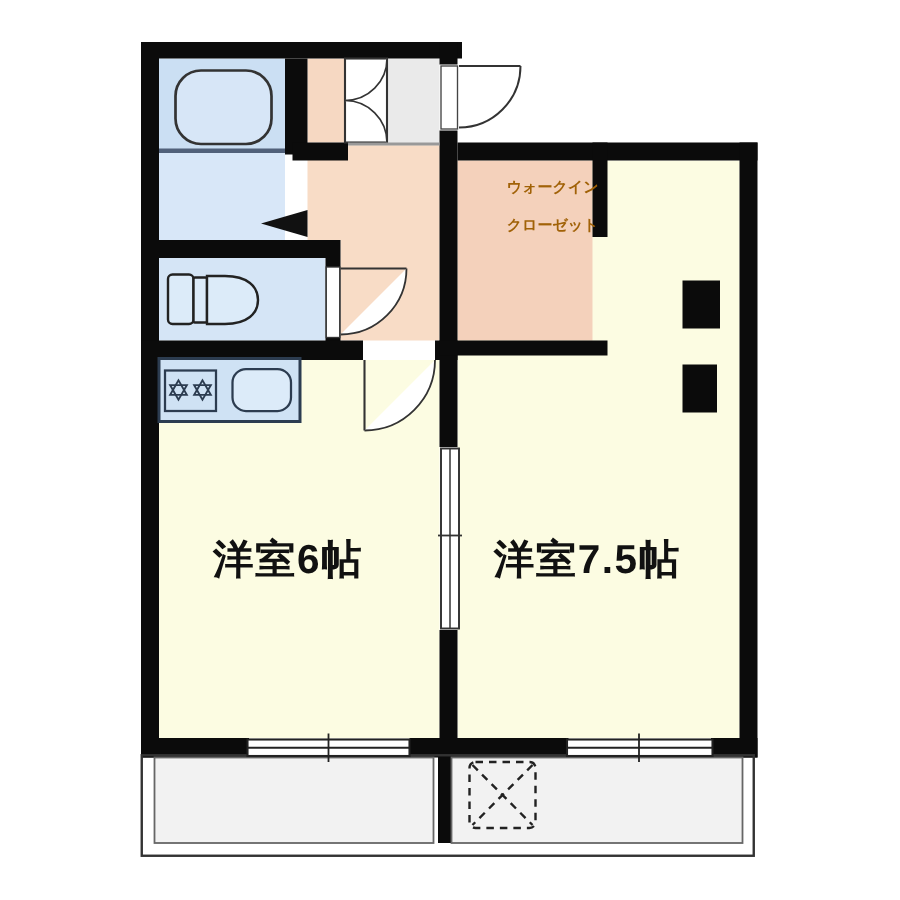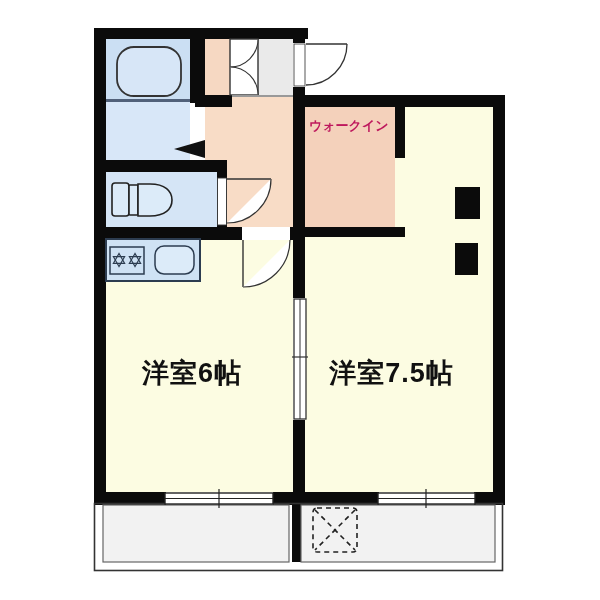--- a/index.html
+++ b/index.html
@@ -7,21 +7,21 @@
     position:relative;width:600px;height:600px;background:#ffffff;overflow:hidden;
     font-family:"Liberation Sans","DejaVu Sans",sans-serif;
   }
   .fill{position:absolute;}
   .wall{position:absolute;background:#0b0b0b;}
   .label{
     position:absolute;color:#111;font-weight:700;text-align:center;
     white-space:nowrap;
   }
   .room-label{font-size:27px;letter-spacing:1px;}
-  .wic-label{font-size:13px;line-height:25px;text-align:left;color:#be185d;}
+  .wic-label{font-size:10px;line-height:25px;text-align:right;color:#a16207;}
   svg.overlay{position:absolute;left:0;top:0;pointer-events:none;}
 </style>
 </head>
 <body>
 
 <div class="canvas">
 
   <div class="fill" style="left:106px;top:39px;width:84px;height:61px;background:#cbdff3;"></div>
   <div class="fill" style="left:106px;top:102px;width:84px;height:58px;background:#d8e7f8;"></div>
   <div class="fill" style="left:106px;top:172px;width:111px;height:55px;background:#d5e5f6;"></div>
@@ -142,15 +142,16 @@
       <rect x="455" y="243" width="23" height="32"></rect>
     </g>
   </svg>
 
   <div class="label room-label" style="left:106px;top:355px;width:172px;">洋室6帖</div>
 
   <div class="label room-label" style="left:305px;top:355px;width:173px;">洋室7.5帖</div>
 
   <div class="label wic-label" style="left:309px;top:113px;width:90px;font-weight:700;">
     <div>ウォークイン</div>
+    <div>クローゼット</div>
   </div>
 
 </div>
 
 </body></html>

